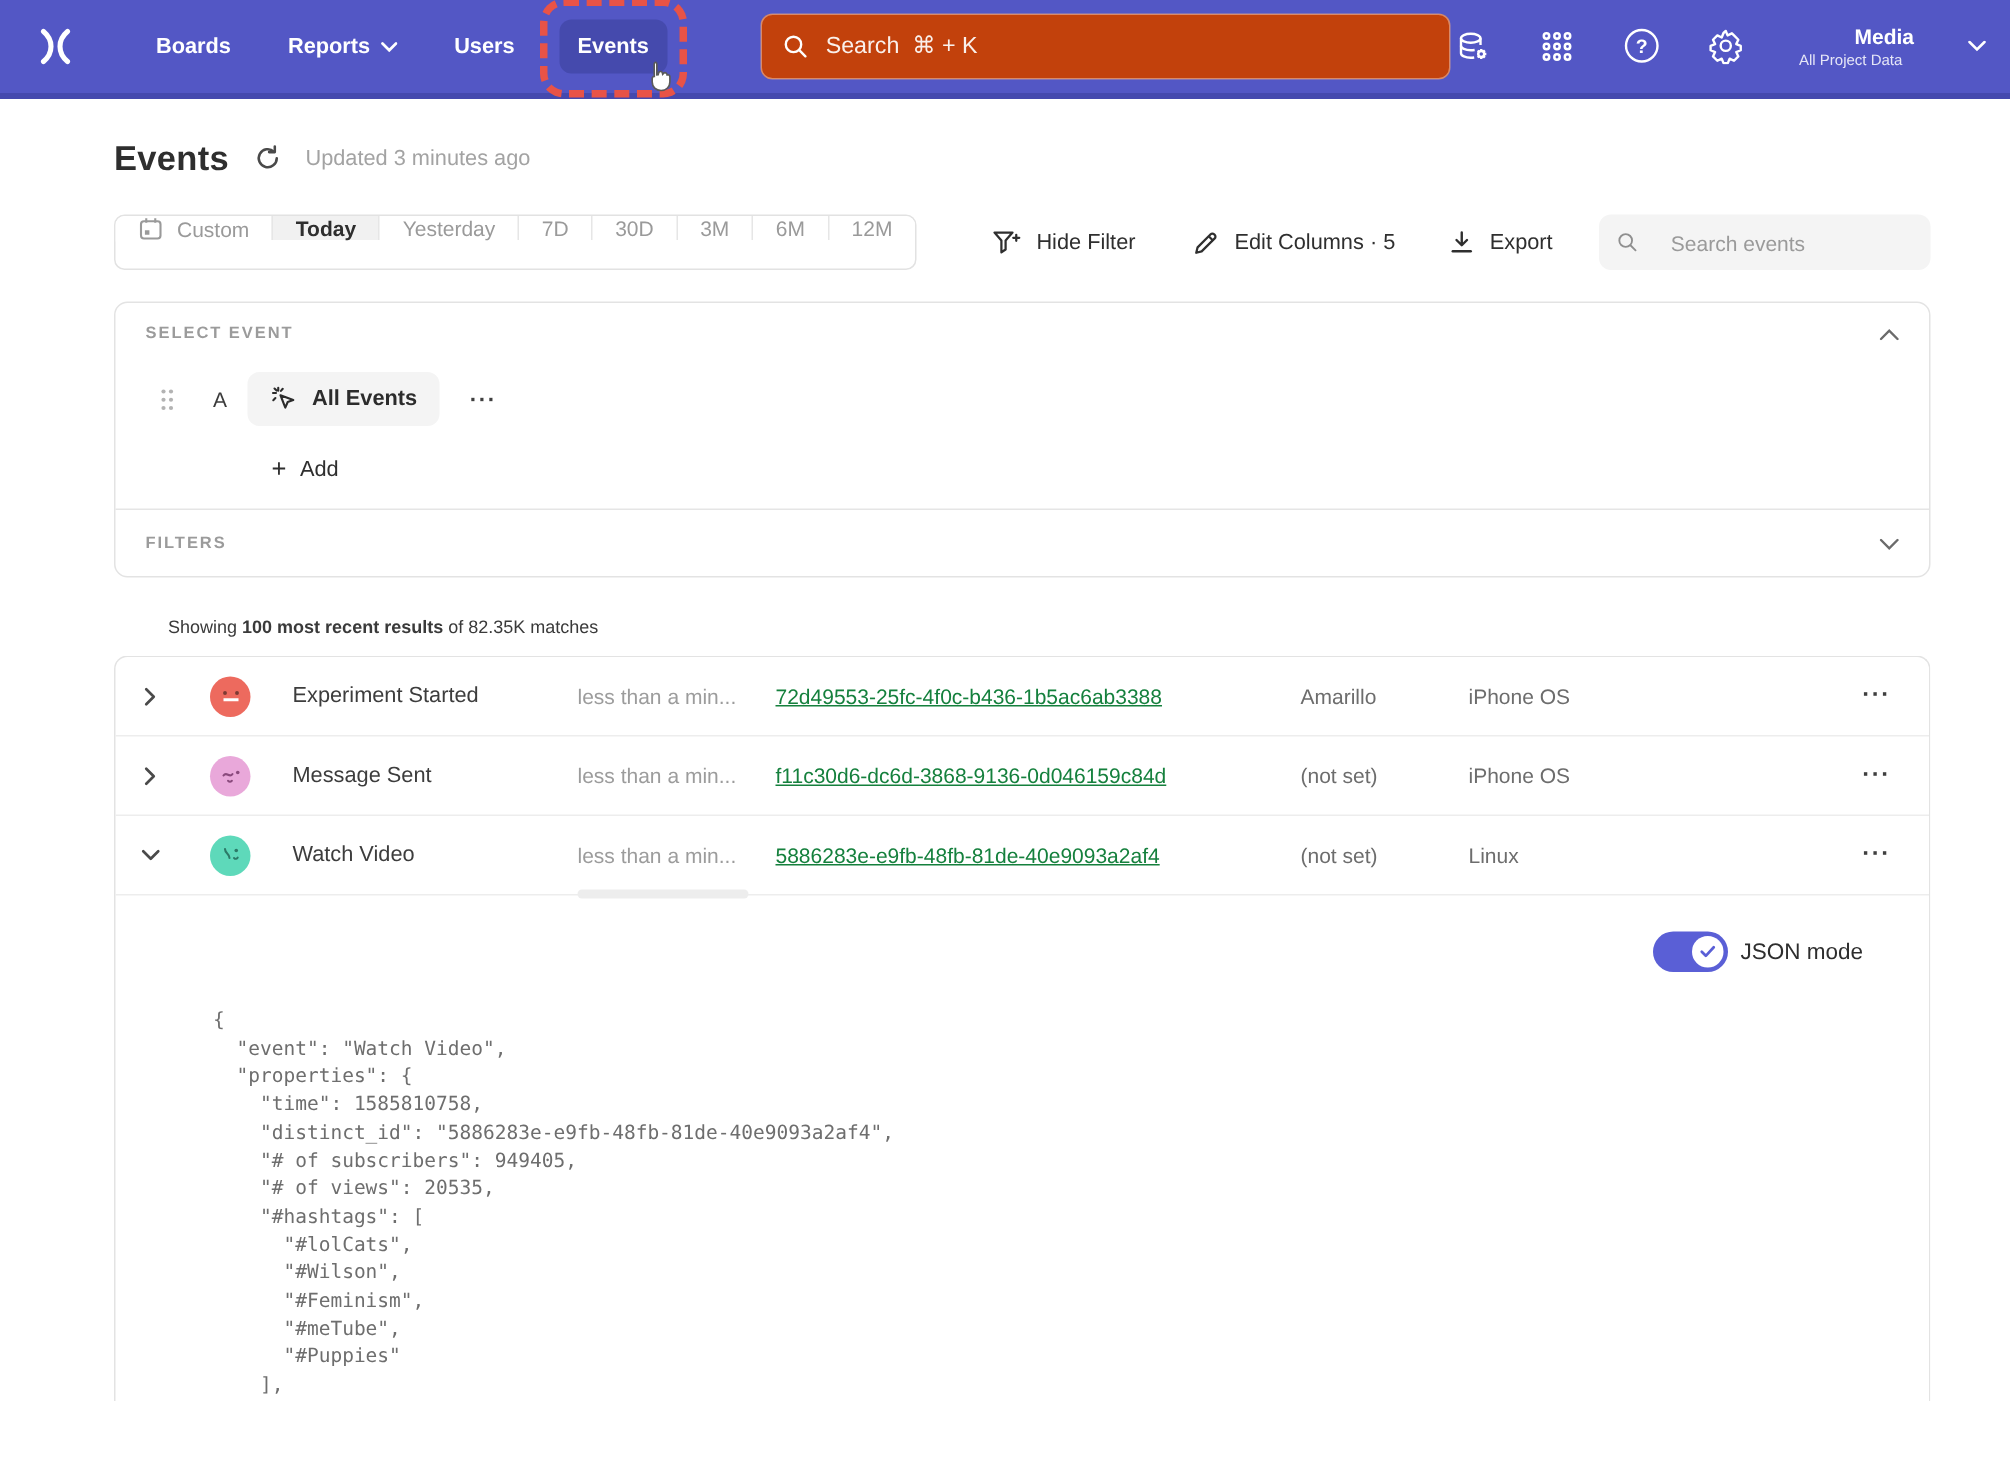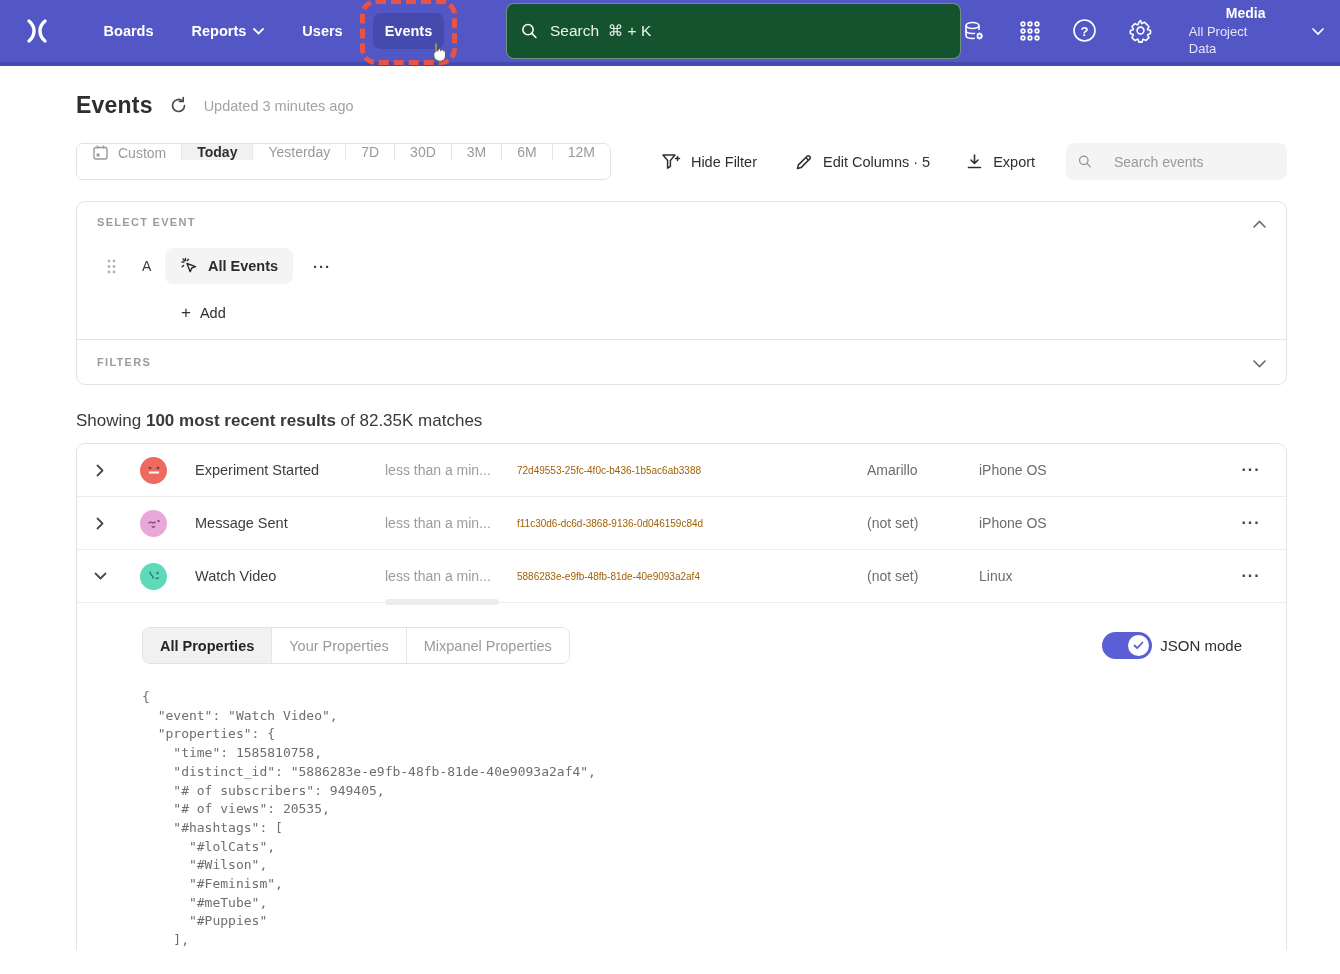--- a/index.html
+++ b/index.html
@@ -11,32 +11,32 @@
     padding:0 16px 0 20px; border-bottom:4px solid #4549ae; position:relative; }
   .logo { width:34px; height:34px; margin-right:38px; display:flex; align-items:center; justify-content:center; }
   .nav-items { display:flex; align-items:center; gap:14px; }
   .nav-item { color:#fff; font-size:14.5px; font-weight:600; padding:10px 12px; border-radius:8px;
     display:flex; align-items:center; gap:7px; cursor:pointer; }
   .nav-item.active { background:#454aad; }
   .nav-events-wrap { position:relative; margin-left:4px; }
   .annotation-box { position:absolute; left:-13px; top:-14px; right:-13px; bottom:-16px;
     border:5px dashed #e85347; border-radius:16px; pointer-events:none; }
   .annotation-cursor { position:absolute; right:-4px; bottom:-18px; }
-  .nav-search { margin-left:62px; width:460px; height:56px; background:#14532d;
+  .nav-search { margin-left:62px; width:460px; height:44px; background:#c2410c;
     border:1px solid rgba(255,255,255,0.38); border-radius:8px; display:flex; align-items:center;
     padding:0 14px; gap:12px; }
   .nav-search input { background:transparent; border:none; outline:none; color:#fff;
     font-size:15.5px; width:100%; font-family:"Liberation Sans", sans-serif; }
   .nav-search input::placeholder { color:rgba(255,255,255,0.92); opacity:1; }
   .nav-right { margin-left:auto; display:flex; align-items:center; gap:30px; }
   .nav-icon { width:26px; height:26px; display:flex; align-items:center; justify-content:center;
     color:rgba(255,255,255,0.92); cursor:pointer; }
   .project { display:flex; flex-direction:column; line-height:1.35; margin-left:6px; }
   .project .p-name { color:#fff; font-size:14px; font-weight:700;margin-left:37px; }
-  .project .p-scope { color:rgba(255,255,255,0.85); font-size:13px; }
+  .project .p-scope { color:rgba(255,255,255,0.85); font-size:10px; }
   .project-chevron { margin-left:6px; }
 
   
   .content { padding:0 53px 0 76px; }
   .page-head { display:flex; align-items:center; margin-top:26px; gap:16px; }
   .page-title { font-size:23px; font-weight:700; color:#2e2e2e; letter-spacing:.2px; }
   .refresh-btn { color:#4a4a4a; display:flex; cursor:pointer; }
   .updated { color:#a3a3a3; font-size:14.5px; }
 
   
@@ -68,36 +68,36 @@
     align-items:center; gap:9px; padding:0 15px; font-size:14.5px; font-weight:600; color:#2c2c2c; cursor:pointer;text-align:center; }
   .more-dots { margin-left:14px; font-weight:700; color:#3f3f3f; letter-spacing:1px; font-size:15px;
     cursor:pointer; padding:4px 6px; }
   .add-btn { margin-top:20px; margin-left:84px; display:flex; align-items:center; gap:9px;
     font-size:14.5px; font-weight:500; color:#2f2f2f; cursor:pointer; width:max-content; }
   .add-plus { font-size:17px; font-weight:400; line-height:1; }
   .filters-section { border-top:1px solid #e5e5e5; padding:16px 20px; position:relative; }
   .filters-section .section-chevron { top:14px; }
 
   
-  .results-line { margin-top:26px; font-size:17px; color:#3a3a3a; }
+  .results-line { margin-top:26px; font-size:12px; color:#3a3a3a;margin-left:36px; }
   .results-line b { font-weight:700; }
 
   
   .events-table { margin-top:12px; border:1px solid #e3e3e3; border-radius:9px 9px 0 0; border-bottom:none; }
   .tgrid { display:grid; grid-template-columns:46px 72px 190px 132px 350px 112px 1fr 70px; align-items:center; }
   .thead { background:#f6f6f6; height:45px; border-radius:9px 9px 0 0; border-bottom:1px solid #e7e7e7; }
   .th { font-size:14px; color:#4f4f4f; font-weight:500; }
   .collapse-icon { justify-self:center; color:#3c3c3c; cursor:pointer; display:flex; }
   .trow { height:53px; border-bottom:1px solid #ededed; position:relative; }
   .row-chevron { justify-self:center; color:#4a4a4a; cursor:pointer; display:flex; }
   .avatar { width:27px; height:27px; border-radius:50%; justify-self:start; margin-left:17px;
     display:flex; align-items:center; justify-content:center; }
   .cell-name { font-size:14.5px; color:#3d3d3d; }
   .cell-time { font-size:14px; color:#9c9c9c; white-space:nowrap; overflow:hidden; }
-  .cell-id { font-size:10px; color:#a16207; cursor:pointer; }
+  .cell-id { font-size:14px; color:#15803d; cursor:pointer;text-decoration:underline; }
   .cell-dim { font-size:14px; color:#6d6d6d; }
   .row-more { justify-self:center; font-weight:700; color:#3f3f3f; letter-spacing:1px; cursor:pointer; padding:4px 8px; }
   .mini-scrollbar { position:absolute; left:308px; bottom:-3px; width:114px; height:6px;
     background:#ededed; border-radius:3px; }
 
   
   .detail { padding:24px 24px 0 65px; }
   .detail-top { display:flex; align-items:center; }
   .tabs { display:flex; border:1px solid #e2e2e2; border-radius:8px; overflow:hidden; height:37px; }
   .tab { display:flex; align-items:center; padding:0 17px; font-size:14.5px; color:#9a9a9a;
@@ -387,25 +387,20 @@
       <div class="cell-time">less than a min...</div>
       <div class="cell-id">5886283e-e9fb-48fb-81de-40e9093a2af4</div>
       <div class="cell-dim">(not set)</div>
       <div class="cell-dim">Linux</div>
       <div class="row-more">···</div>
       <div class="mini-scrollbar"></div>
     </div>
 
     <div class="detail">
       <div class="detail-top">
-        <div class="tabs">
-          <div class="tab active">All Properties</div>
-          <div class="tab">Your Properties</div>
-          <div class="tab">Mixpanel Properties</div>
-        </div>
         <div class="json-toggle-wrap">
           <div class="toggle">
             <div class="knob">
               <svg width="11" height="9" viewBox="0 0 11 9">
                 <path d="M1.5 4.5l2.7 2.7L9.5 1.5" stroke="#5a5fd6" stroke-width="1.8" fill="none" stroke-linecap="round" stroke-linejoin="round"></path>
               </svg>
             </div>
           </div>
           <div class="toggle-label">JSON mode</div>
         </div>

